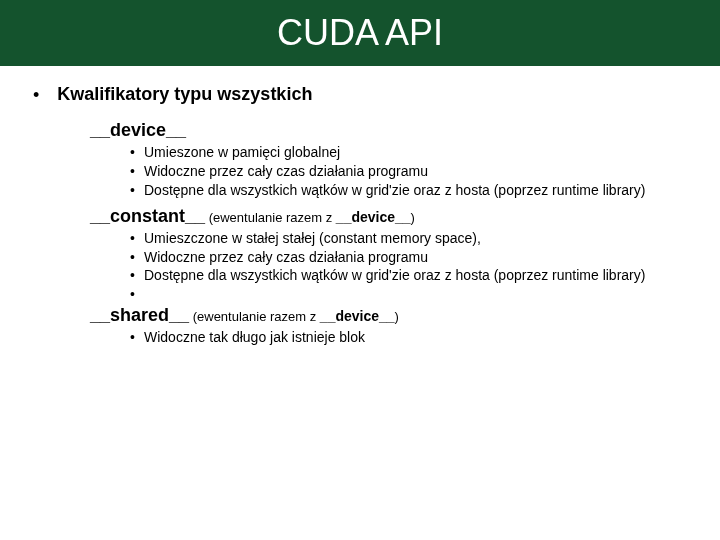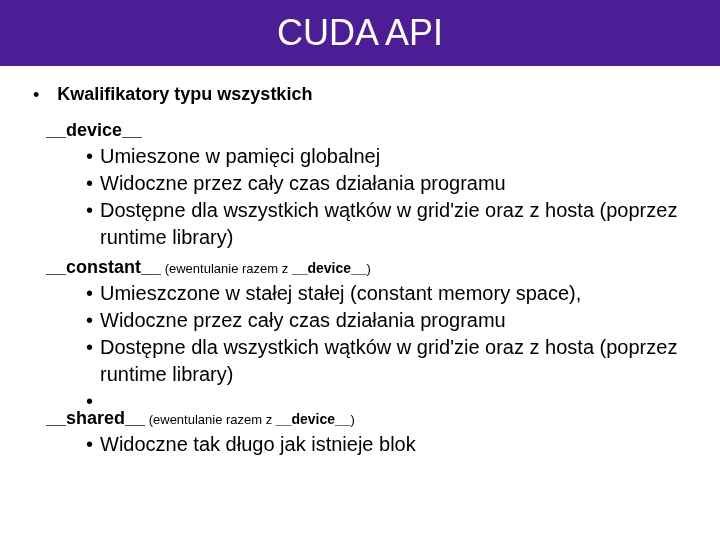--- a/index.html
+++ b/index.html
@@ -4,21 +4,21 @@
 <style>
   * { box-sizing: border-box; margin: 0; padding: 0; }
   body {
     width: 720px;
     height: 540px;
     font-family: Arial, Helvetica, sans-serif;
     background: #fff;
     overflow: hidden;
   }
   .title-bar {
-    background: #4c1d95;
+    background: #14532d;
     color: #fff;
     font-size: 36px;
     padding: 12px 12px;
     text-align: center;
     font-weight: 400;
   }
   .content {
     padding: 14px 18px 0 18px;
     color: #000;
   }
@@ -31,21 +31,21 @@
   .main-bullet .dot {
     margin-right: 18px;
     font-size: 18px;
     line-height: 22px;
   }
   .main-bullet .text {
     font-size: 18px;
     font-weight: 700;
   }
   .section {
-    margin-left: 28px;
+    margin-left: 72px;
     margin-bottom: 6px;
   }
   .section-title {
     font-size: 18px;
     font-weight: 700;
   }
   .paren {
     font-size: 13px;
     font-weight: 400;
   }
@@ -54,21 +54,21 @@
     font-weight: 700;
   }
   .sub-list {
     margin-left: 40px;
     margin-top: 2px;
     margin-bottom: 2px;
   }
   .sub-list li {
     list-style: none;
     position: relative;
-    font-size: 20px;
+    font-size: 14px;
     line-height: 1.35;
     padding-left: 14px;
   }
   .sub-list li::before {
     content: "•";
     position: absolute;
     left: 0;
     top: 0;
   }
   .empty-bullet {

